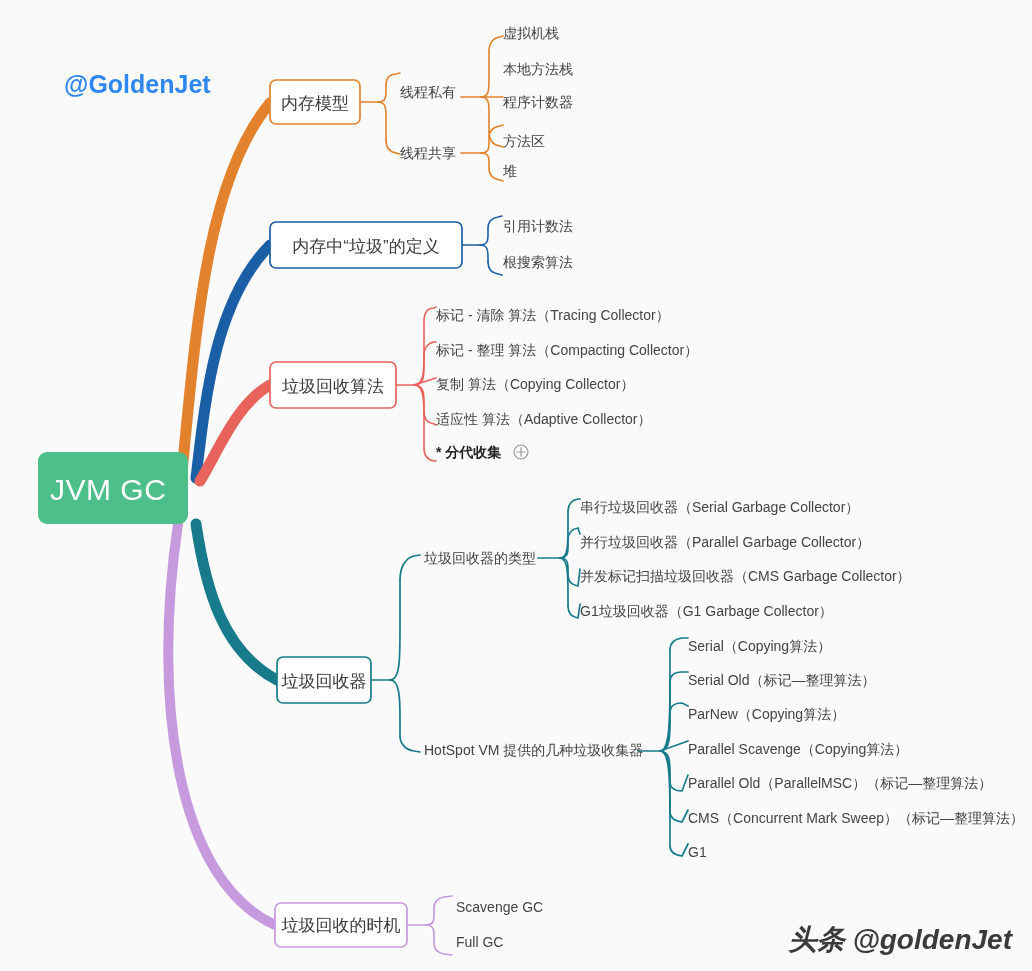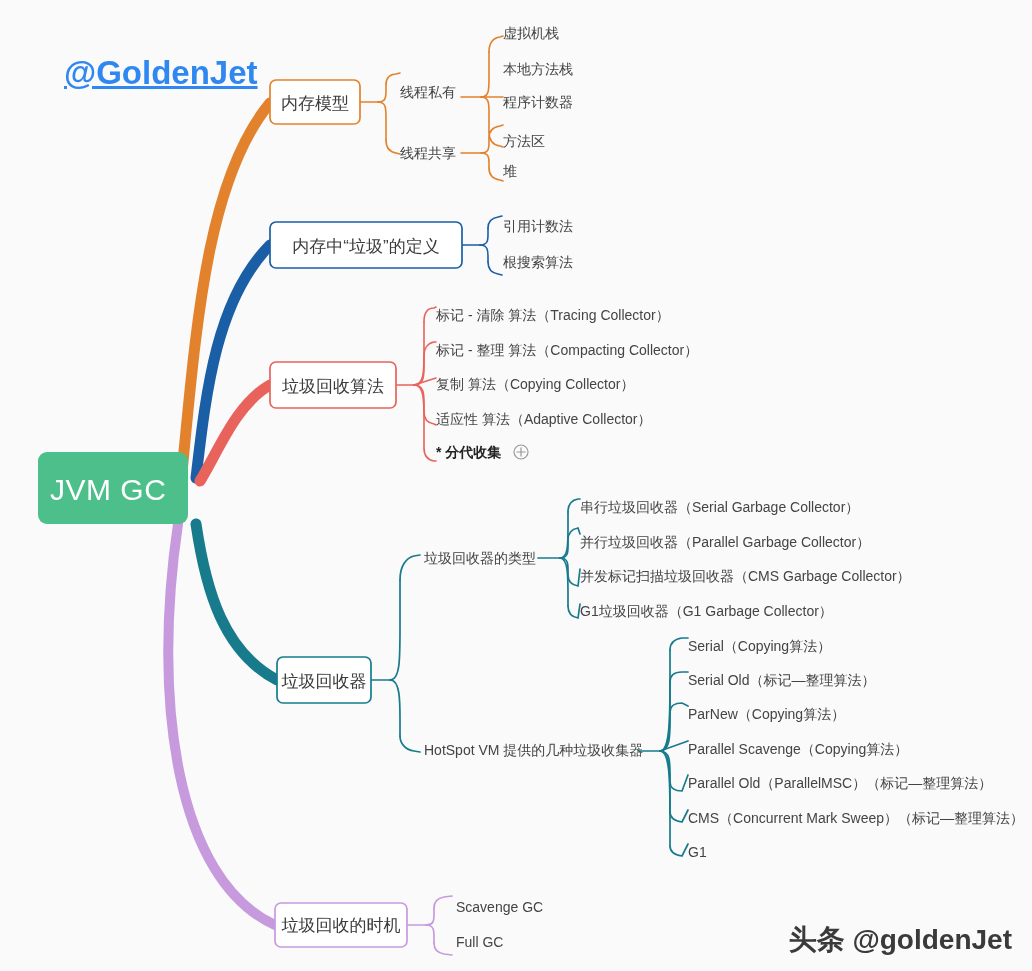--- a/index.html
+++ b/index.html
@@ -8,29 +8,28 @@
     background:#fafafa;
     font-family:"Liberation Sans","DejaVu Sans",sans-serif;
     overflow:hidden;
     position:relative;
   }
   #map{position:absolute;left:0;top:0;width:1032px;height:971px;}
   .root-label{
     font-size:30px;color:#ffffff;white-space:nowrap;letter-spacing:0.5px;
   }
   #brand{
-    position:absolute;left:64px;top:54px;
-    font-size:33px;font-weight:bold;color:#2f87f0;
+    position:absolute;left:64px;top:70px;
+    font-size:25px;font-weight:bold;color:#2f87f0;
     white-space:nowrap;
-    text-decoration:underline;
   }
   #watermark{
     position:absolute;right:20px;bottom:12px;
     font-size:28px;font-weight:bold;color:#2a2a2a;
-    white-space:nowrap;opacity:.92;
+    white-space:nowrap;opacity:.92;font-style:italic;
   }
 </style>
 </head>
 <body style="background: rgb(250, 250, 250);">
 
 <div id="brand">@GoldenJet</div>
 
 <svg id="map" viewBox="0 0 1032 971" xmlns="http://www.w3.org/2000/svg">
 
   <g fill="none" stroke-linecap="round">

